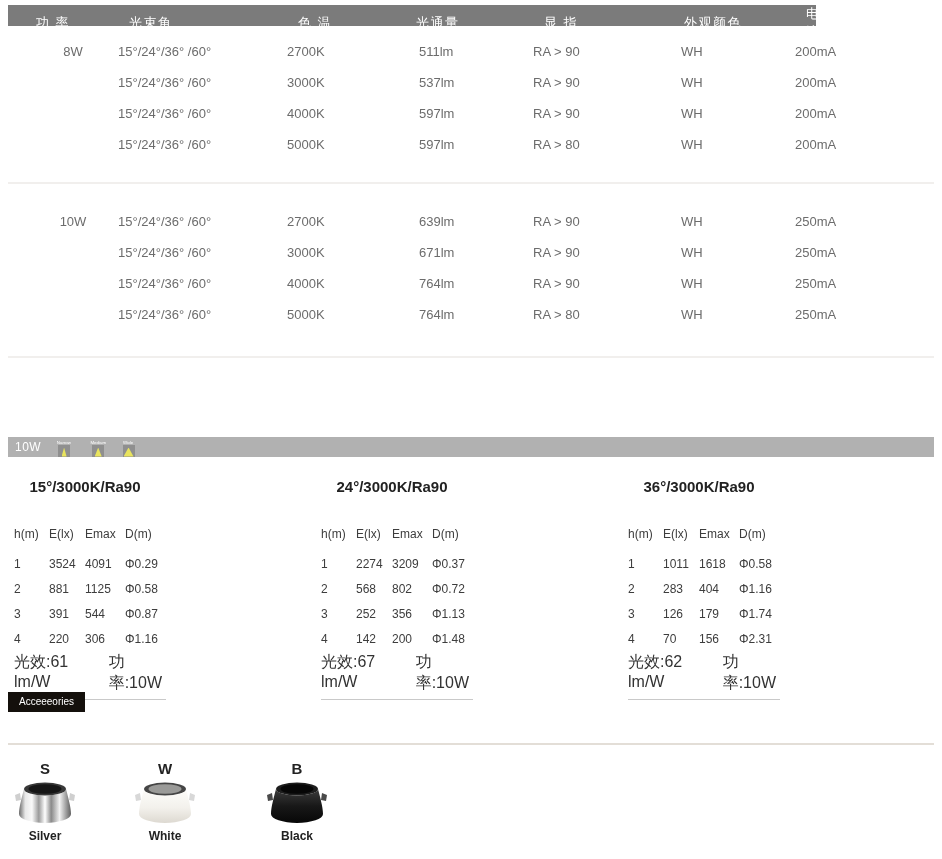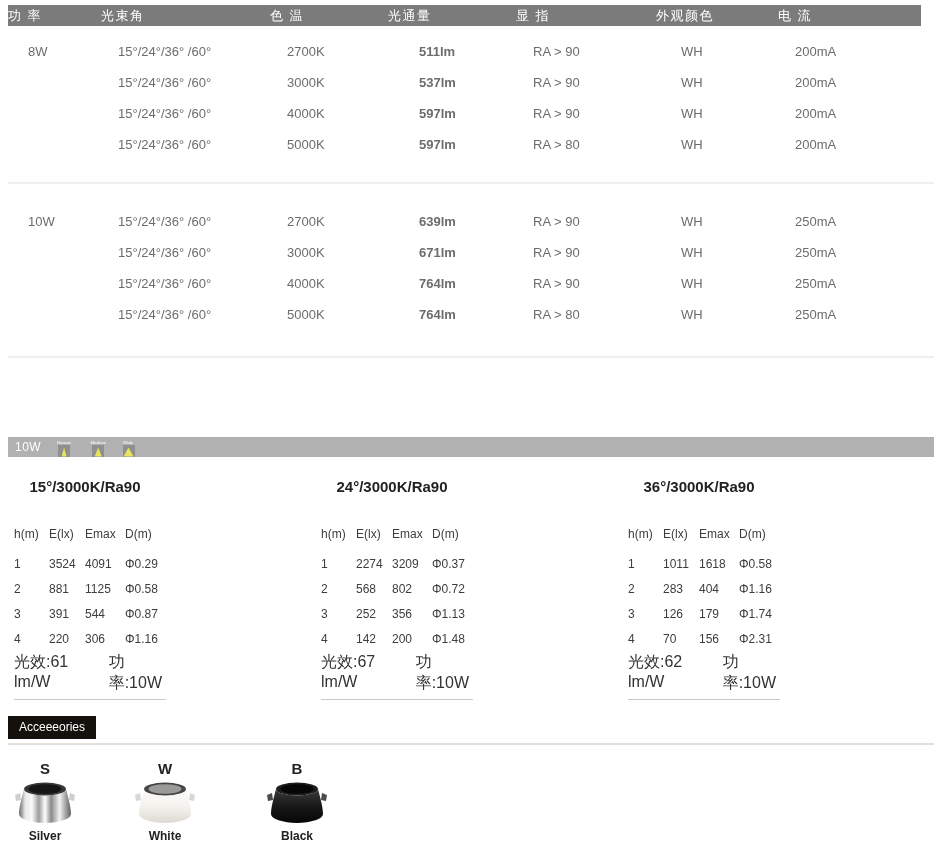--- a/index.html
+++ b/index.html
@@ -1,31 +1,31 @@
 <!DOCTYPE html>
 <html><head>
 <meta charset="utf-8">
 <style>
   html,body{margin:0;padding:0;background:#fff;}
   .page{position:relative;width:942px;height:859px;background:#fff;overflow:hidden;
         font-family:"Liberation Sans","DejaVu Sans",sans-serif;}
 
   
-  .spec-header{position:absolute;left:8px;top:5px;width:913px;height:21px;background:#7b7b7b;
+  .spec-header{position:absolute;left:8px;top:5px;width:808px;height:21px;background:#7b7b7b;
                display:grid;grid-template-columns:93px 169px 118px 128px 140px 122px 1fr;
-               padding-left:0;box-sizing:border-box;align-items:center;
+               padding-left:28px;box-sizing:border-box;align-items:center;
                color:#fff;font-size:13px;letter-spacing:1.5px;font-weight:400;}
   .spec-rows{position:absolute;left:8px;width:926px;}
   #spec-group-0{top:36px;}
   #spec-group-1{top:206px;}
   .spec-row{display:grid;grid-template-columns:93px 169px 118px 128px 140px 122px 1fr;
             padding-left:17px;box-sizing:border-box;height:31px;align-items:center;
             color:#6c6c6c;font-size:13px;}
-  .c-power{padding-left:3px;}
-  .c-flux{padding-left:14px;font-weight:bold;}
+  .c-power{padding-left:3px;text-align:center;}
+  .c-flux{padding-left:14px;}
   .c-color{padding-left:8px;}
   .hline{position:absolute;left:8px;width:926px;height:2px;background:#f1efed;}
   #hline-1{top:182px;}
   #hline-2{top:356px;}
 
   
   .banner{position:absolute;left:8px;top:437px;width:926px;height:20px;background:#b1b1b1;
           display:flex;align-items:center;}
   .banner-power{color:#fff;font-size:12px;margin-left:7px;letter-spacing:.5px;}
   .beam-icons{display:flex;gap:7px;margin-left:10px;align-items:flex-end;height:19px;}
@@ -46,22 +46,22 @@
   .mini-head{margin-top:31px;display:grid;grid-template-columns:35px 36px 40px 54px;
              font-size:12px;color:#3d3d3d;line-height:14px;}
   .mini-rows{margin-top:10px;}
   .mini-row{display:grid;grid-template-columns:35px 36px 40px 54px;height:25px;
             align-items:center;font-size:12px;color:#3d3d3d;}
   .mini-foot{margin-top:1px;width:152px;border-bottom:1px solid #c9c9c9;padding-bottom:5px;
              font-size:16px;color:#333;display:flex;}
   .foot-pow{margin-left:16px;}
 
   
-  .acc-heading{position:absolute;left:8px;top:716px;background:#14100c;color:#fff;
-               font-size:12px;padding:4px 11px 5px 11px;}
+  .acc-heading{position:absolute;left:8px;top:692px;background:#14100c;color:#fff;
+               font-size:10px;padding:4px 11px 5px 11px;}
   .acc-line{position:absolute;left:8px;top:743px;width:926px;height:2px;background:#e3ded7;}
   .acc-item{position:absolute;top:760px;width:90px;display:flex;flex-direction:column;align-items:center;}
   #acc-0{left:0px;} #acc-1{left:120px;} #acc-2{left:252px;}
   .acc-code{font-size:15px;color:#222;font-weight:600;height:18px;line-height:18px;}
   .acc-img{margin-top:1px;width:64px;height:48px;}
   .acc-label{font-size:12px;font-weight:700;color:#222;margin-top:2px;}
 </style>
 </head>
 <body>
 

